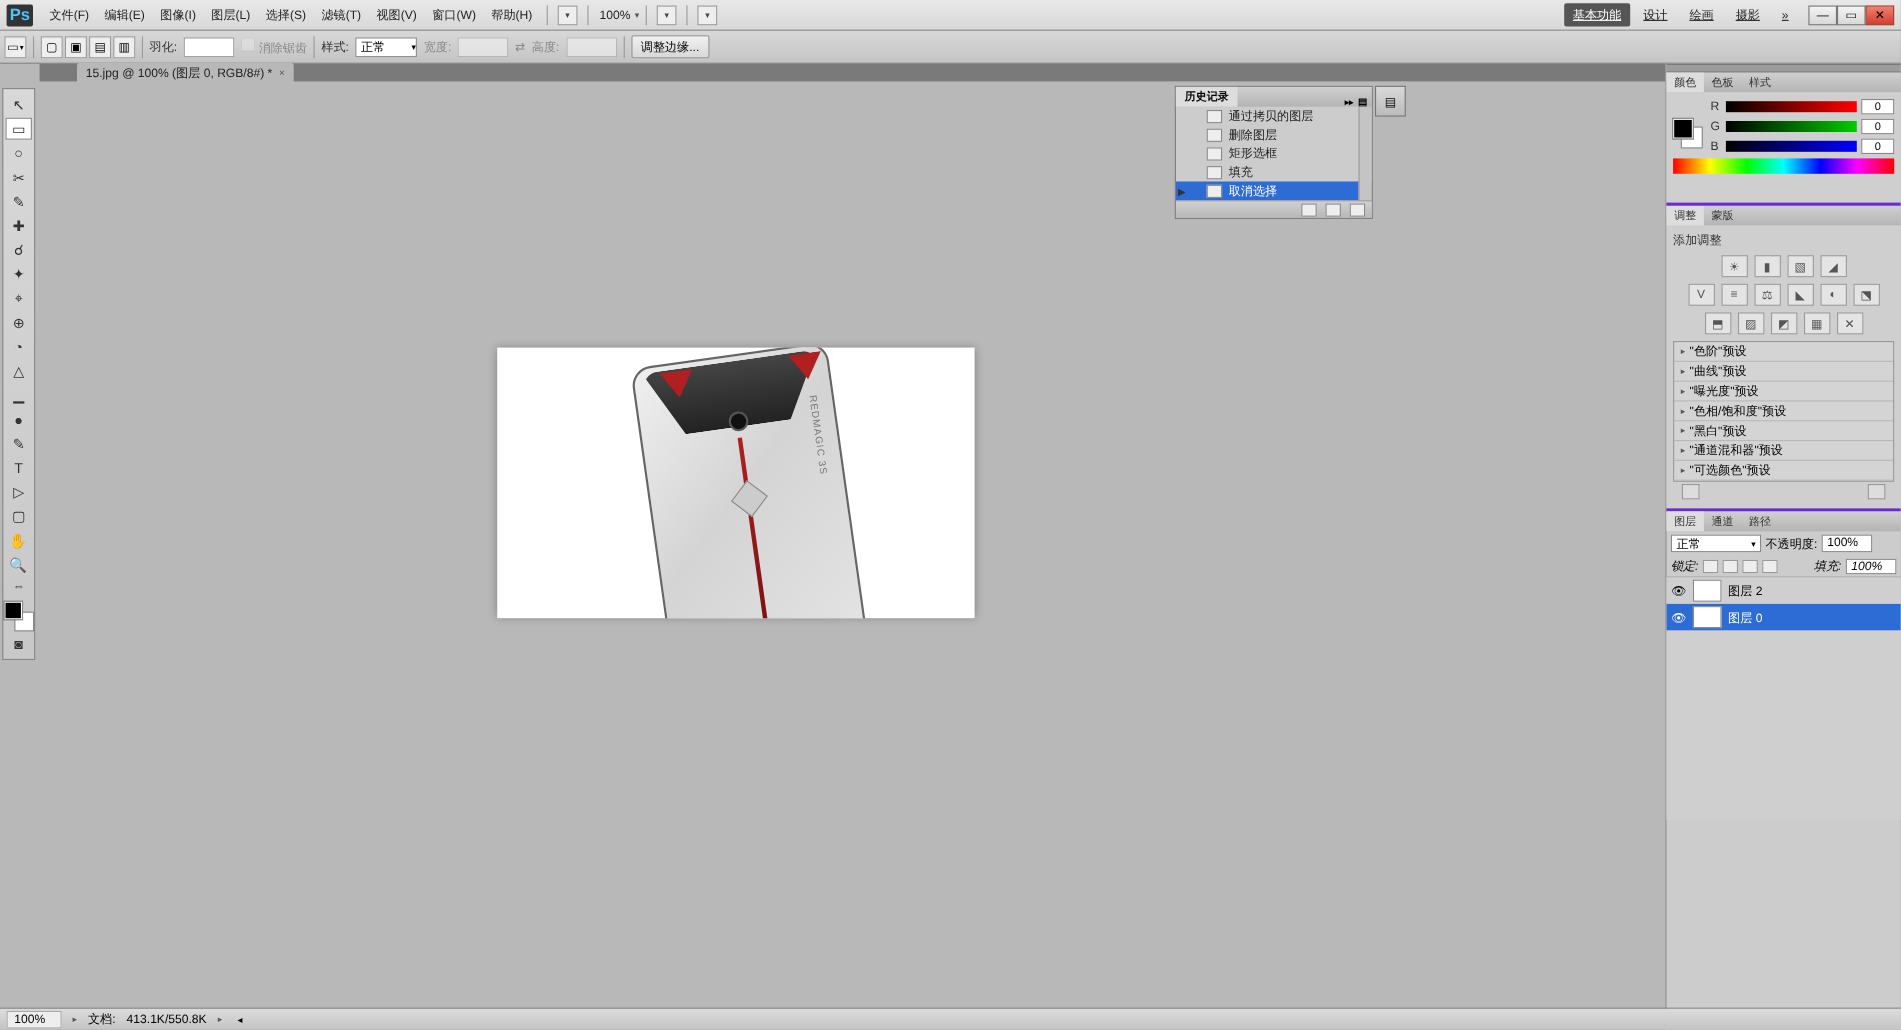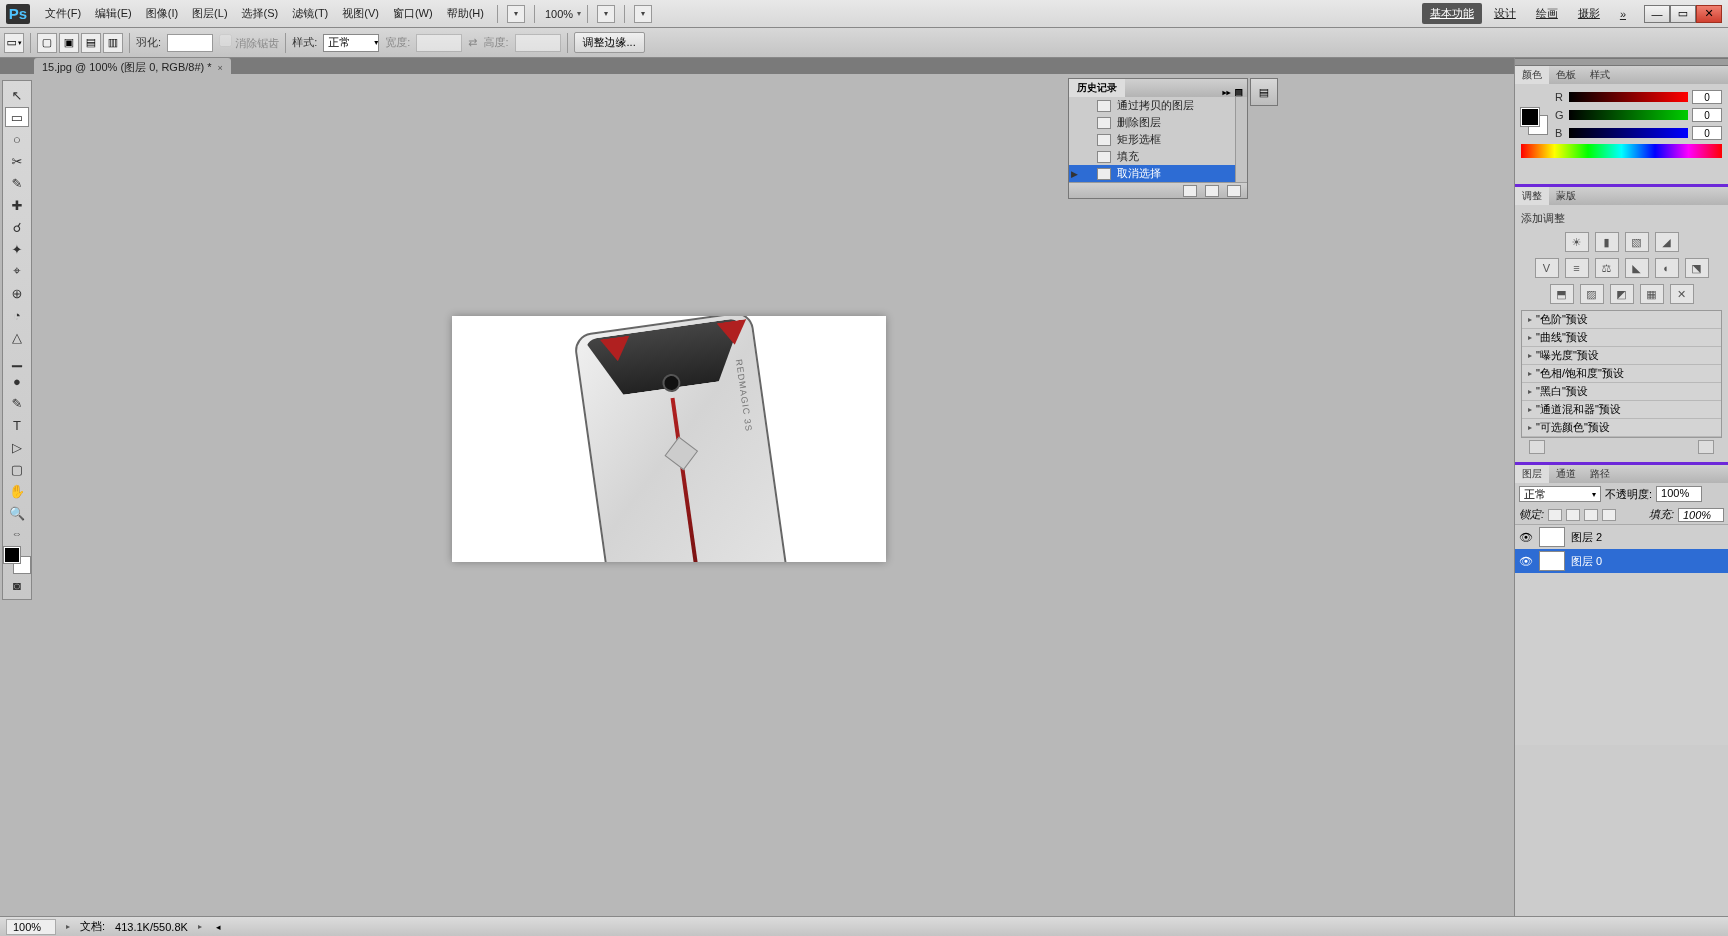--- a/index.html
+++ b/index.html
@@ -25,21 +25,21 @@
 .opt-ico { width:20px; height:20px; border:1px solid #999; background:#eee; display:flex; align-items:center; justify-content:center; }
 .opt-ico.dd::after{content:"▾";font-size:7px;margin-left:1px;}
 .opt-lbl { color:#333; }
 .opt-inp { width:44px; height:18px; border:1px solid #999; background:#fff; text-align:center;padding-left:44px; }
 .opt-sel { width:56px; height:18px; border:1px solid #888; background:#fff; padding-left:4px; display:flex; align-items:center; }
 .opt-btn { padding:2px 8px; border:1px solid #999; background:linear-gradient(#f0f0f0,#d8d8d8); border-radius:2px; }
 .opt-dim { opacity:.45; }
 .opt-group { display:flex; gap:2px; }
 
 
-.tabbar { height:16px; background:#7a7a7a; display:flex; align-items:flex-start; padding-left:34px; }
+.tabbar { height:16px; background:#7a7a7a; display:flex; align-items:center; padding-left:34px;margin-left:36px; }
 .doctab { height:19px; background:#b8b8b8; padding:2px 8px; color:#222; display:flex; align-items:center; gap:6px; border-radius:3px 3px 0 0; }
 .doctab .x { color:#555; font-size:9px; }
 
 
 .toolbox { position:absolute; left:2px; top:80px; width:30px; background:linear-gradient(#d8d8d8,#c8c8c8); border:1px solid #888; display:flex; flex-direction:column; align-items:center; padding:4px 0; gap:2px; }
 .tool { width:24px; height:20px; display:flex; align-items:center; justify-content:center; color:#333; font-size:13px; }
 .tool.sel { background:#fff; border:1px solid #888; }
 .swatch-wrap { position:relative; width:26px; height:26px; margin-top:4px; }
 .swatch-fg { position:absolute; left:0; top:0; width:16px; height:16px; background:#000; border:1px solid #fff; outline:1px solid #888; }
 .swatch-bg { position:absolute; right:0; bottom:0; width:16px; height:16px; background:#fff; border:1px solid #fff; outline:1px solid #888; }

